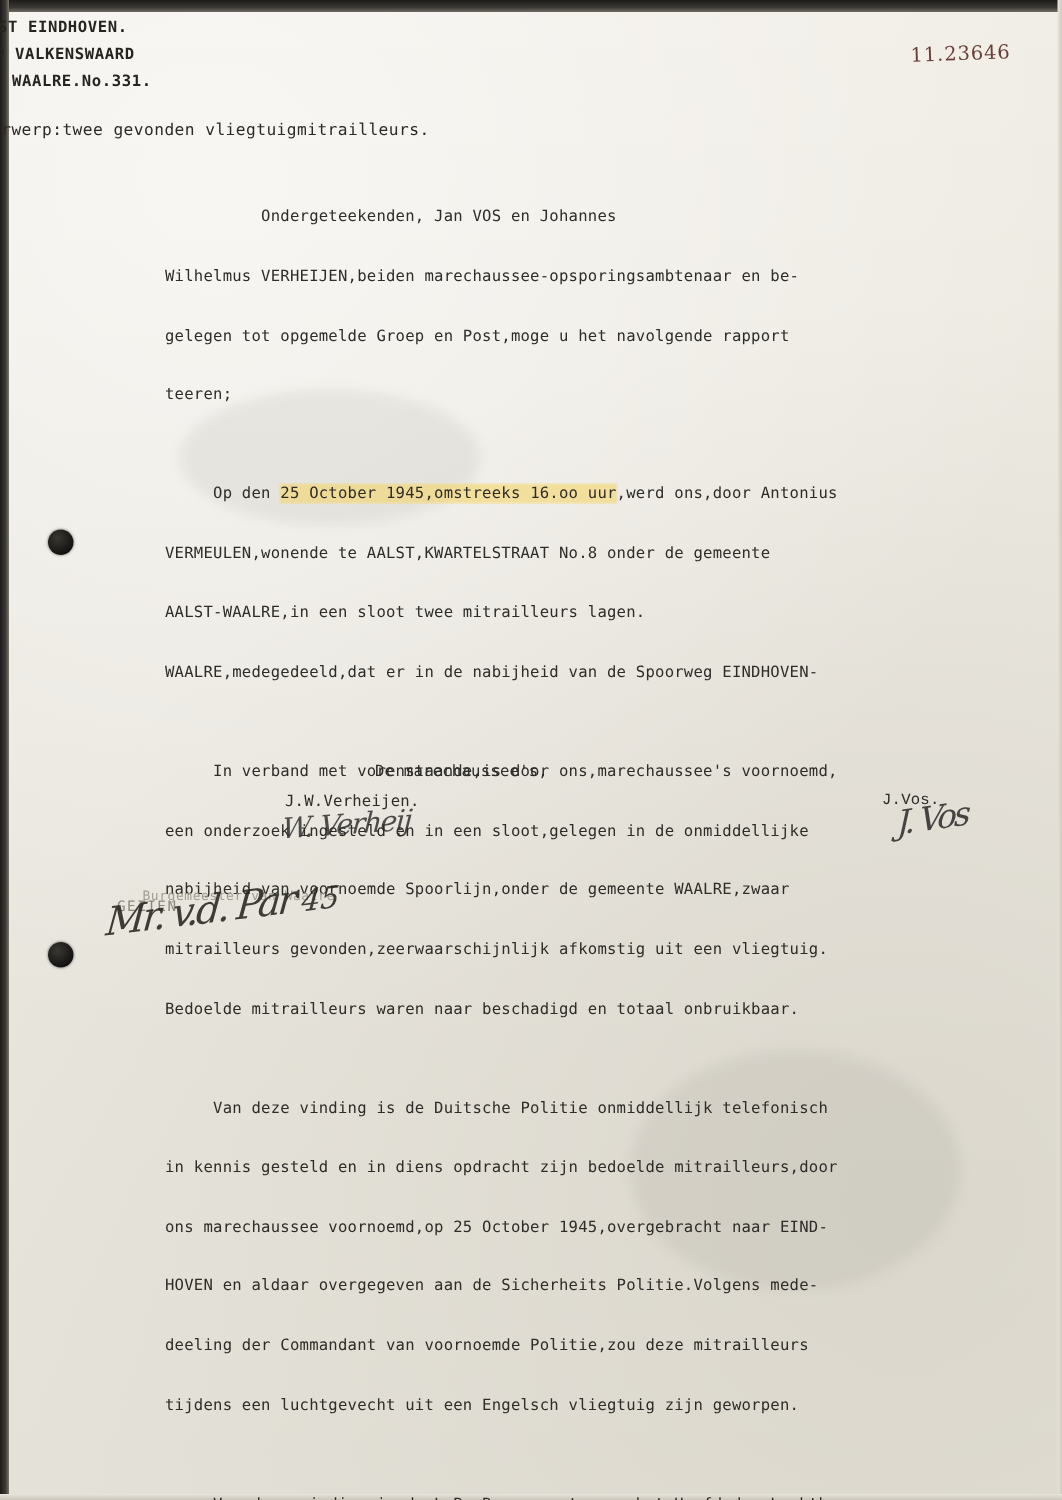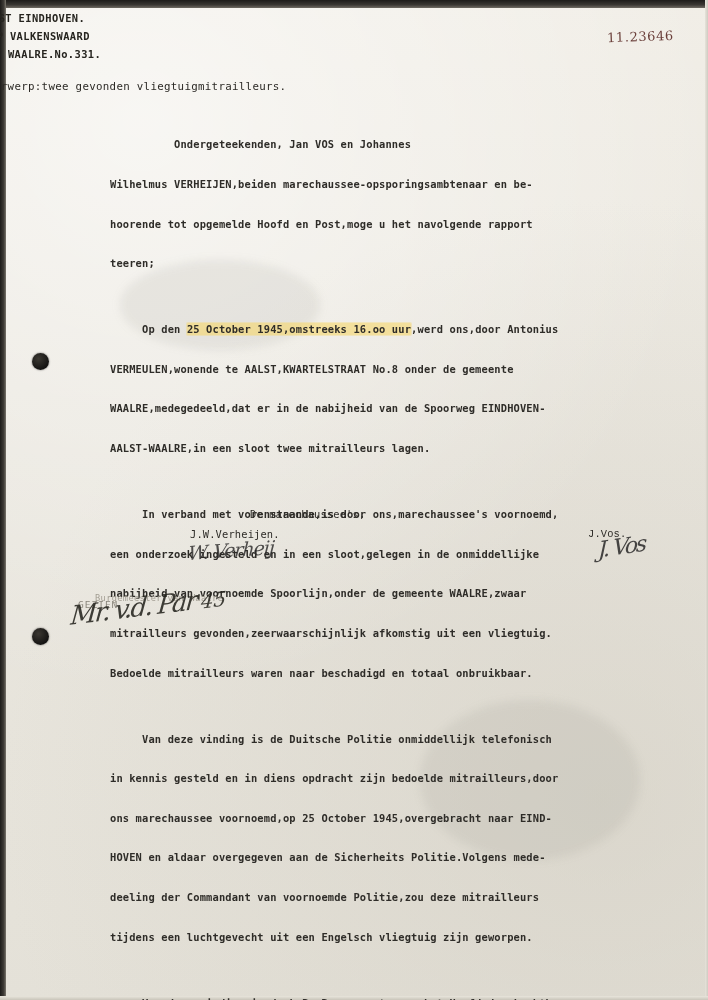--- a/index.html
+++ b/index.html
@@ -108,21 +108,20 @@
   .body {
     position: absolute;
     top: 104px;
     left: 110px;
     width: 580px;
   }
   .para {
     margin: 0 0 0 0;
     white-space: pre-wrap;
     text-indent: 0;
-    font-weight: bold;
   }
   .line {
     white-space: pre;
     display: block;
   }
   .hl {
     background: rgba(246, 214, 110, 0.62);
     box-shadow: 0 0 0 1px rgba(246,214,110,0.35);
     border-radius: 1px;
     margin-top: 48px;
@@ -261,29 +260,29 @@
     <div class="hdr l2">EP VALKENSWAARD</div>
     <div class="hdr l3">ST WAALRE.No.331.</div>
 
     <div class="subject">erwerp:twee gevonden vliegtuigmitrailleurs.</div>
 
     <div class="body">
 
       <div class="para">
         <span class="line">          Ondergeteekenden, Jan VOS en Johannes</span>
         <span class="line">Wilhelmus VERHEIJEN,beiden marechaussee-opsporingsambtenaar en be-</span>
-        <span class="line">hoorende tot opgemelde Hoofd en Post,moge u het navolgende rapport</span>
+        <span class="line">gelegen tot opgemelde Groep en Post,moge u het navolgende rapport</span>
         <span class="line">teeren;</span>
       </div>
 
       <div class="para">
         <span class="line"><span>     Op den </span><span class="hl">25 October 1945,omstreeks 16.oo uur</span><span>,werd ons,door Antonius</span></span>
         <span class="line">VERMEULEN,wonende te AALST,KWARTELSTRAAT No.8 onder de gemeente</span>
+        <span class="line">AALST-WAALRE,in een sloot twee mitrailleurs lagen.</span>
         <span class="line">WAALRE,medegedeeld,dat er in de nabijheid van de Spoorweg EINDHOVEN-</span>
-        <span class="line">AALST-WAALRE,in een sloot twee mitrailleurs lagen.</span>
       </div>
 
       <div class="para">
         <span class="line">     In verband met vorenstaande,is door ons,marechaussee's voornoemd,</span>
         <span class="line">een onderzoek ingesteld en in een sloot,gelegen in de onmiddellijke</span>
         <span class="line">nabijheid van voornoemde Spoorlijn,onder de gemeente WAALRE,zwaar</span>
         <span class="line">mitrailleurs gevonden,zeerwaarschijnlijk afkomstig uit een vliegtuig.</span>
         <span class="line">Bedoelde mitrailleurs waren naar beschadigd en totaal onbruikbaar.</span>
       </div>
 

